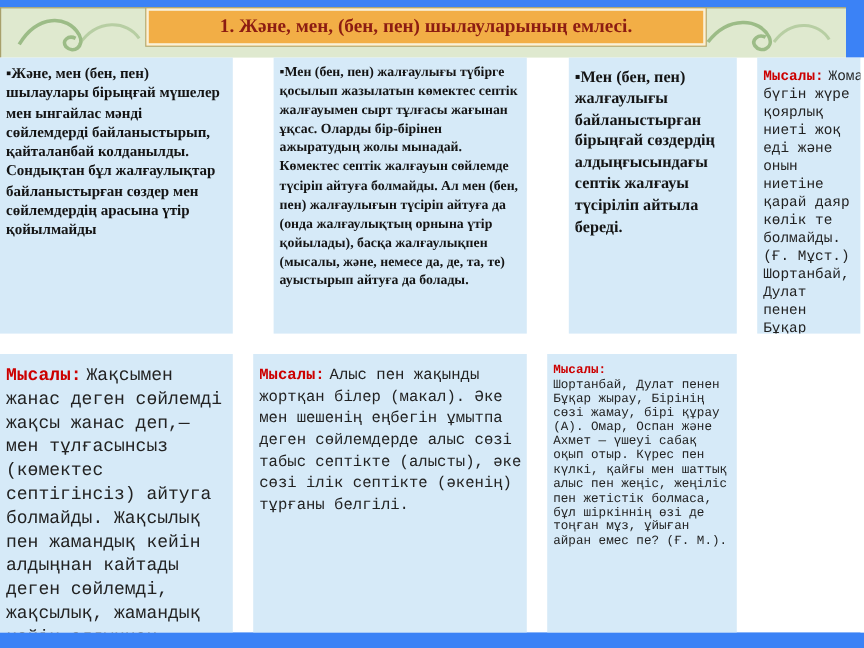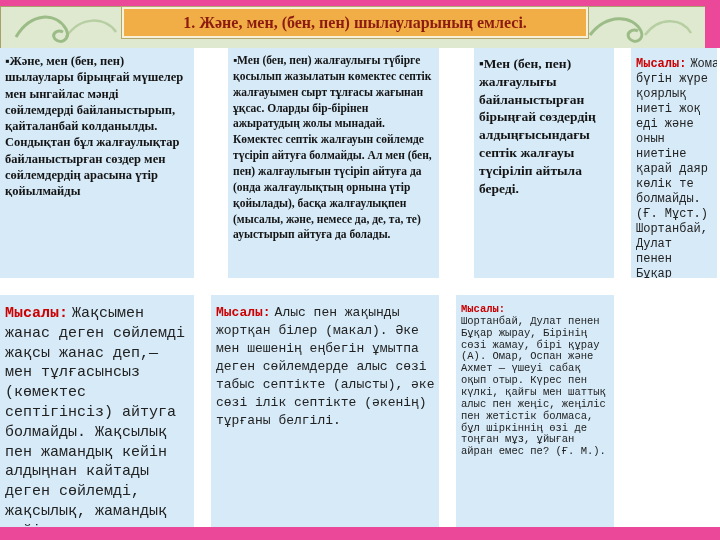--- a/index.html
+++ b/index.html
@@ -1,19 +1,19 @@
 <!DOCTYPE html>
 <html><head>
 <meta charset="utf-8">
 <style>
   html,body{margin:0;padding:0;}
   .slide{
     position:relative;
     width:720px;height:540px;
-    background:#ec4899;
+    background:#3b82f6;
     overflow:hidden;
     font-family:"Liberation Sans", sans-serif;
   }
   
   .top-band{
     position:absolute;left:0;top:6px;width:704px;height:42px;
     background:#dfe9cf;
     border-top:1px solid #a8a06b;
     border-left:1px solid #a8a06b;
   }

